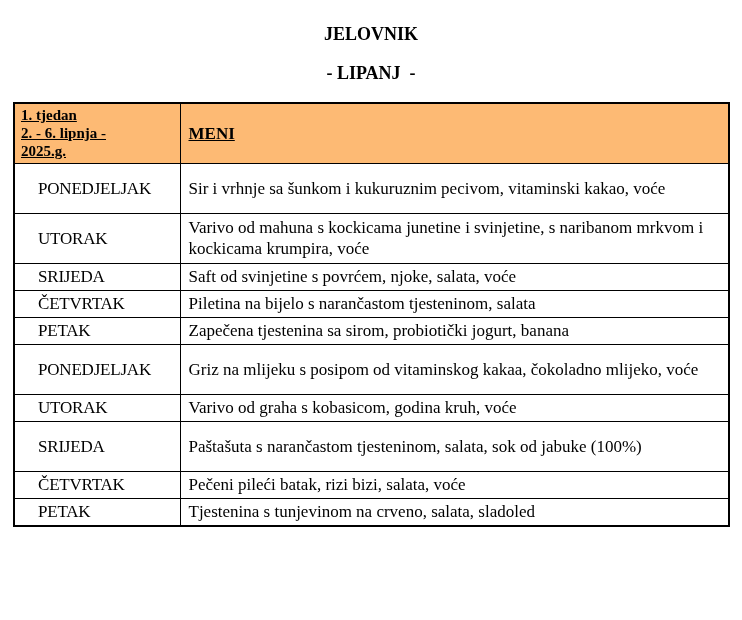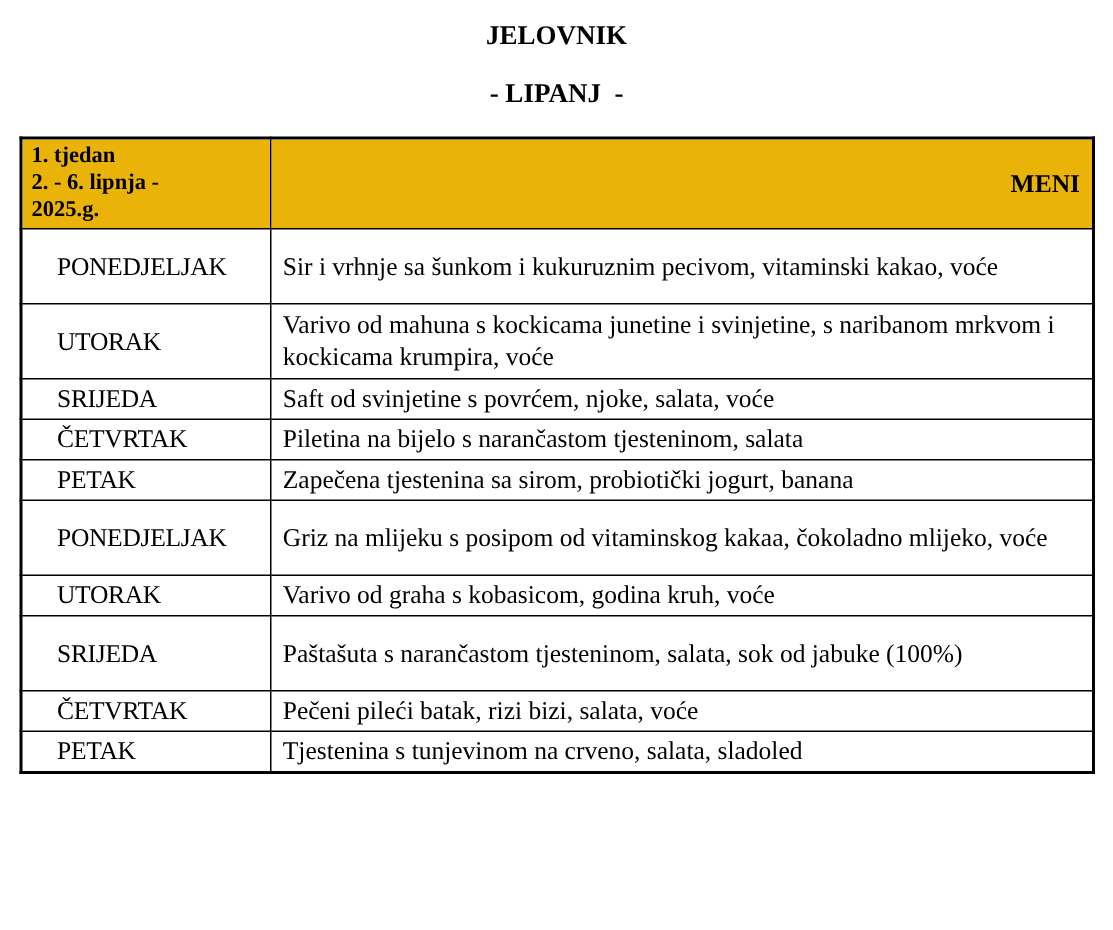--- a/index.html
+++ b/index.html
@@ -8,21 +8,21 @@
     background: #ffffff;
   }
   body {
     width: 742px;
     height: 620px;
     overflow: hidden;
     font-family: "Liberation Serif", "DejaVu Serif", serif;
     color: #000000;
   }
   .title-block {
-    padding-top: 13px;
+    padding-top: 24px;
     text-align: center;
   }
   .title-line {
     margin: 0;
     font-size: 18px;
     font-weight: bold;
     line-height: 20px;
     white-space: pre-wrap;
   }
   .title-line + .title-line {
@@ -41,33 +41,34 @@
     vertical-align: middle;
     font-size: 17px;
     line-height: 21px;
     padding: 2px 8px 3px 8px;
     overflow: hidden;
   }
   .col-day { width: 166px; }
   .col-meal { width: 549px; }
 
   tr.week-header td {
-    background: #eab308;
+    background: #fdba74;
+    text-decoration: underline;
   }
   td.week-label-cell {
     font-size: 15px;
     font-weight: bold;
     line-height: 18px;
     padding: 2px 4px 3px 6px;
     height: 52px;
     vertical-align: middle;
   }
   td.week-label-cell span { display: block; }
   td.meni-cell {
-    text-align: right;
+    text-align: left;
     font-weight: bold;
     font-size: 17px;
   }
   td.day-cell {
     padding-left: 23px;
     letter-spacing: -0.2px;
     margin-top: 46px;
   }
   tr.row-1line td { height: 21px; }
   tr.row-2line td.meal-cell { height: 44px; margin-left: 12px; }

